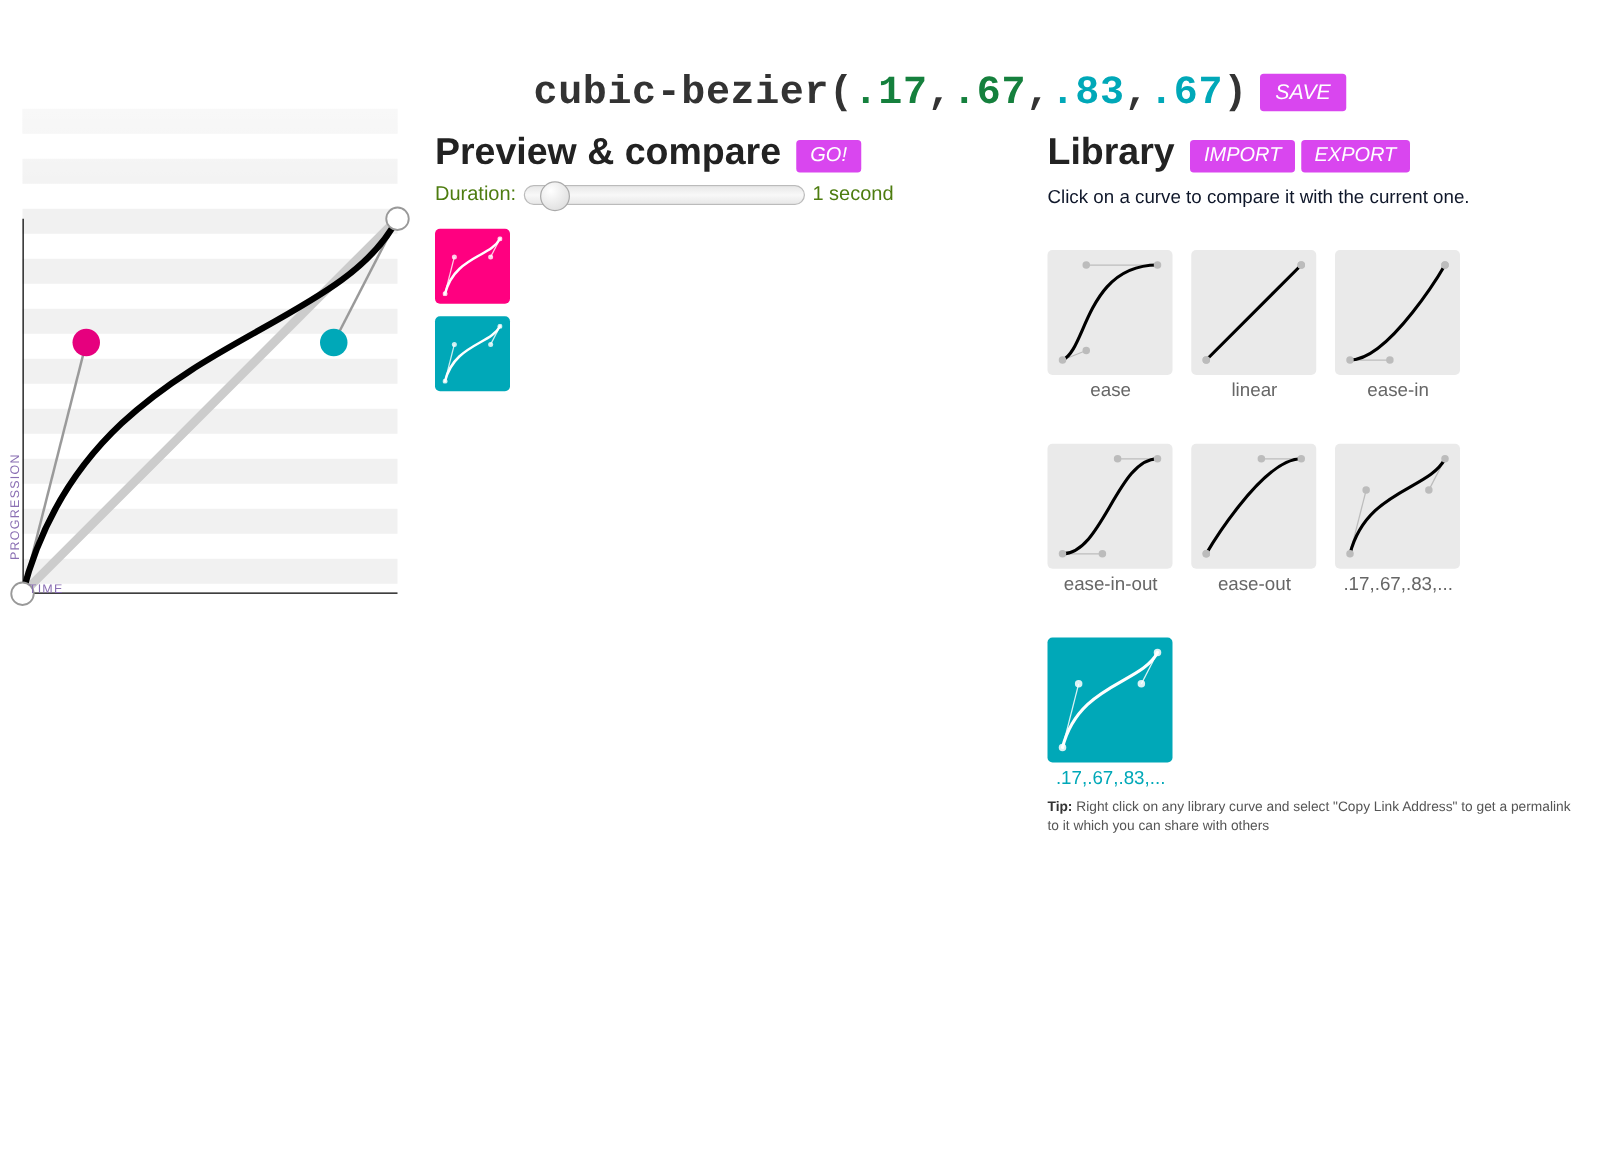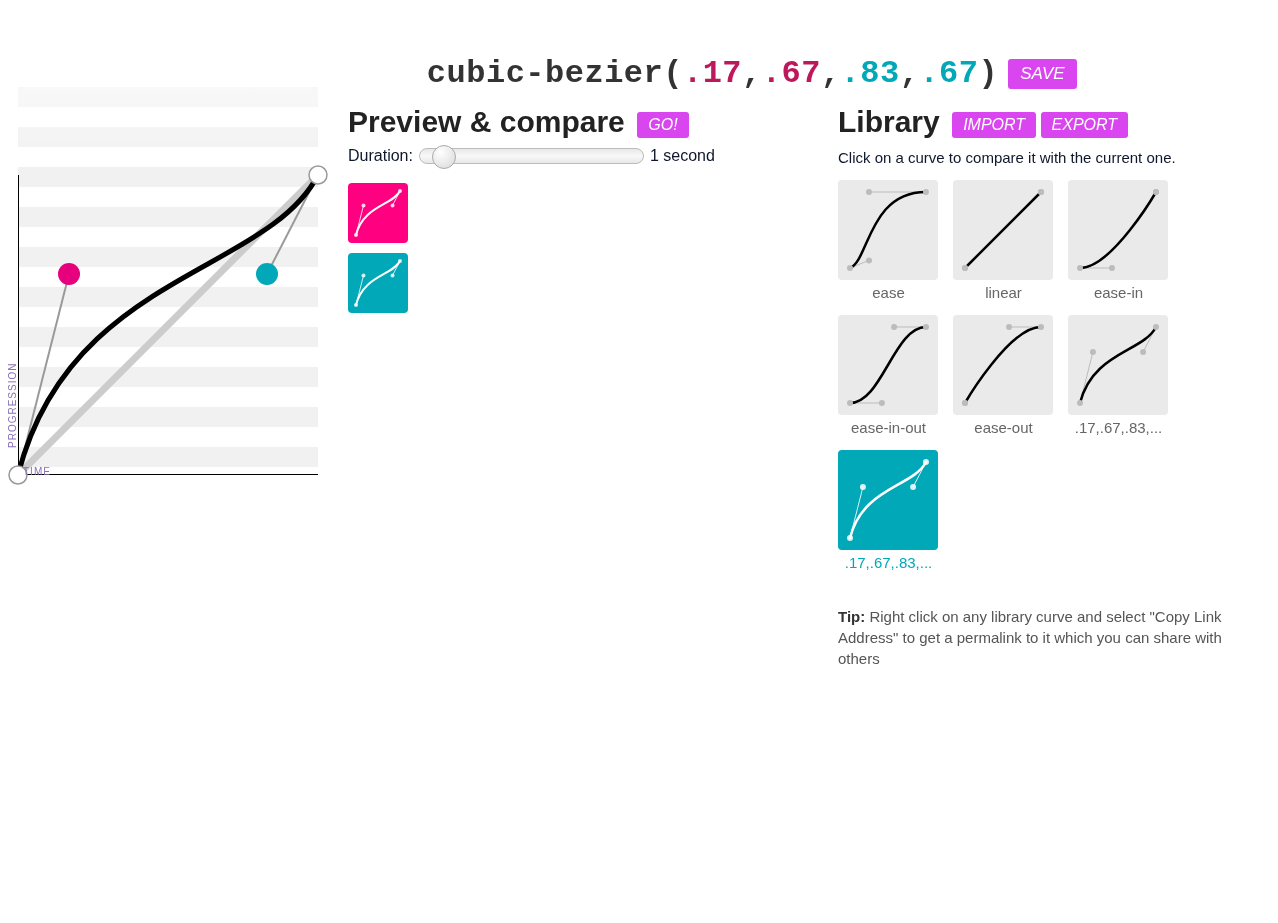--- a/index.html
+++ b/index.html
@@ -12,21 +12,21 @@
   
   .header {
     position: absolute; left: 348px; top: 18px;
     display: flex; align-items: center; gap: 10px;
   }
   .header-code {
     font-family: "Consolas","Menlo","Courier New",monospace;
     font-weight: 700; font-size: 32px; letter-spacing: .5px;
     white-space: pre;
   }
-  .p1p2 { color: #be185d; }
+  .p1p2 { color: #15803d; }
   .p3p4 { color: #00a8b8; }
   .btn {
     background: #d946ef; color: #fff; border: none;
     padding: 5px 12px; font-size: 17px; border-radius: 3px;
     cursor: pointer; font-family: inherit; font-style: italic;
   }
   .btn-small { font-size: 16px; padding: 4px 11px; }
 
   
   .editor {
@@ -67,21 +67,21 @@
   .col { position: absolute; top: 105px; }
   .col-preview { left: 348px; width: 450px; }
   .col-library { left: 838px; width: 420px; }
   .col h2 {
     font-size: 30px; font-weight: 700; margin: 0 0 6px 0;
     display: inline-block; vertical-align: middle; color: #222;
   }
   .col .hdr-btns { display:inline-block; margin-left: 8px; vertical-align: middle; }
   .duration-row {
     display:flex; align-items:center; gap: 6px;
-    font-size: 16px; color: #0f172a; margin-top: 2px;
+    font-size: 16px; color: #4d7c0f; margin-top: 2px;
   }
   .slider {
     position: relative; width: 225px; height: 16px;
     background: linear-gradient(#e8e8e8,#f8f8f8,#e8e8e8);
     border: 1px solid #bbb; border-radius: 8px;
   }
   .slider-thumb {
     position:absolute; top:-4px; left:12px;
     width:24px; height:24px; border-radius:50%;
     background: radial-gradient(circle at 35% 30%, #fff, #d8d8d8);
@@ -92,33 +92,33 @@
     width: 60px; height: 60px; border-radius: 4px;
     position:relative; cursor:pointer;
   }
   .swatch svg { position:absolute; left:6px; top:6px; }
   .sw-pink { background:#ff0080; }
   .sw-teal { background:#00a8b8; }
 
   
   .lib-help { font-size: 15px; color:#0f172a; margin: 4px 0 14px; }
   .lib-grid { display:flex; flex-wrap:wrap; gap: 14px; }
-  .lib-item { width: 101px; text-align:center; }
+  .lib-item { width: 101px; text-align:center;margin-top:20px; }
   .lib-thumb {
     width: 100px; height: 100px; border-radius: 4px;
     background: #eaeaea; position:relative; cursor:pointer;
   }
   .lib-thumb svg { position:absolute; left:10px; top:10px; overflow:visible;}
   .lib-label {
     font-size: 15px; color:#666; margin-top:4px;
     white-space:nowrap; overflow:hidden; text-overflow:ellipsis;
   }
   .lib-thumb.selected { background:#00a8b8; }
   .lib-item.selected .lib-label { color:#00a8b8; }
-  .tip { font-size: 15px; color:#555; margin-top: 35px; line-height:1.4; }
+  .tip { font-size: 11px; color:#555; margin-top: 8px; line-height:1.4; }
   .tip b { color:#333; }
 </style>
 </head>
 <body>
 
 <div class="stripes">
   <div class="stripe" style="top:-88px"></div>
   <div class="stripe" style="top:-48px"></div>
   <div class="stripe" style="top:-8px"></div>
   <div class="stripe" style="top:32px"></div>

